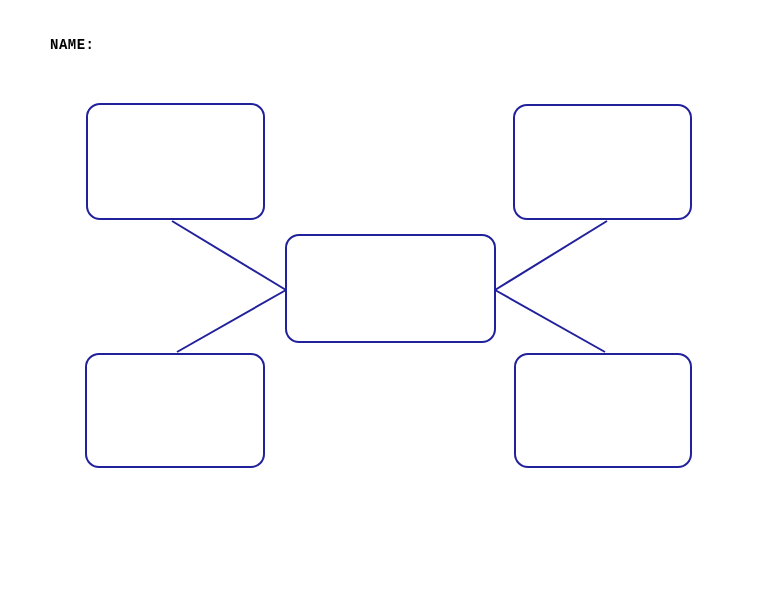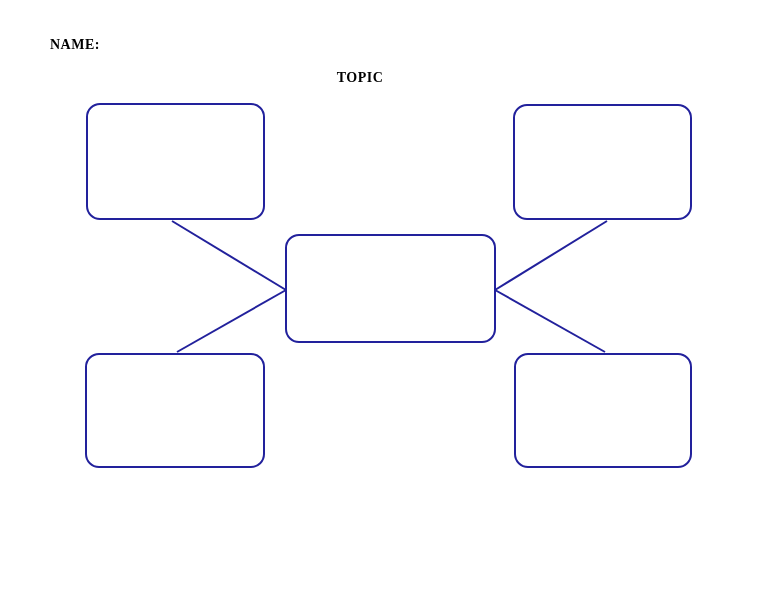--- a/index.html
+++ b/index.html
@@ -5,21 +5,21 @@
   html, body {
     margin: 0;
     padding: 0;
     background: #ffffff;
   }
   .page {
     position: relative;
     width: 776px;
     height: 600px;
     background: #ffffff;
-    font-family: Liberation Serif, serif;
+    font-family: Liberation Mono, monospace;
     overflow: hidden;
   }
   .label {
     position: absolute;
     color: #000000;
     font-weight: bold;
     font-size: 14px;
     letter-spacing: 0.5px;
     white-space: nowrap;
   }
@@ -57,21 +57,20 @@
   .box-bottom-left  { left: 85px;  top: 353px; width: 180px; height: 115px; }
   .box-bottom-right { left: 514px; top: 353px; width: 178px; height: 115px; }
 </style>
 </head>
 <body>
 
 <div class="page">
 
   <div class="label name-label">NAME:</div>
 
-  <div class="label topic-label">TOPIC</div>
 
   <svg class="connector-layer" viewBox="0 0 776 600" xmlns="http://www.w3.org/2000/svg">
     <line x1="172" y1="221" x2="286" y2="290"></line>
     <line x1="177" y1="352" x2="286" y2="290"></line>
     <line x1="607" y1="221" x2="495" y2="290"></line>
     <line x1="605" y1="352" x2="495" y2="290"></line>
   </svg>
 
   <div class="node-box box-top-left"></div>
 

